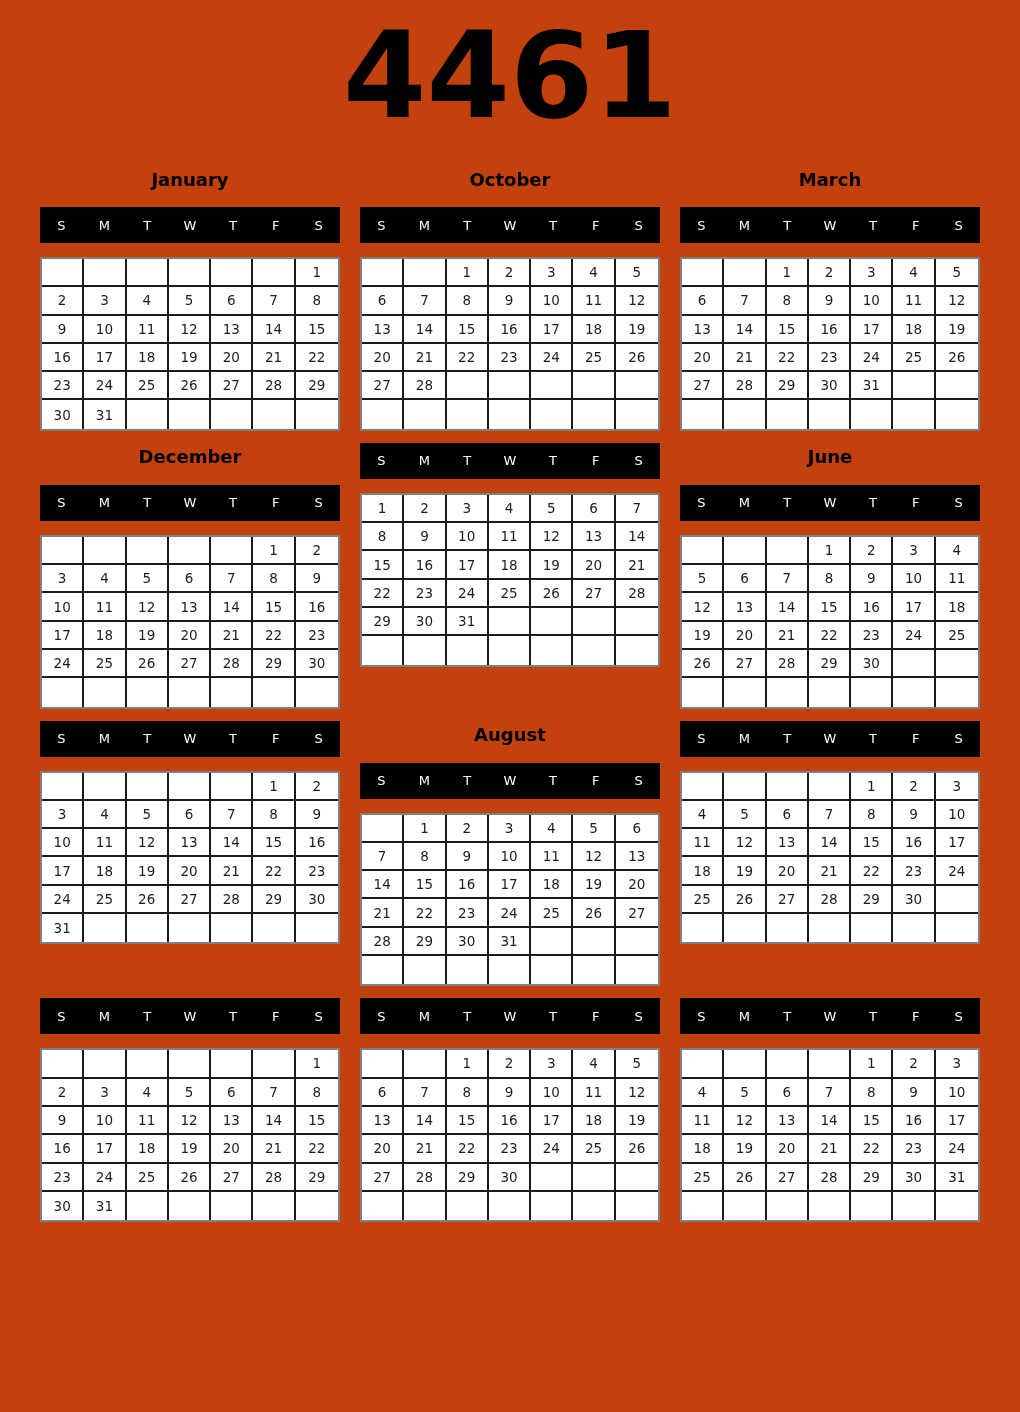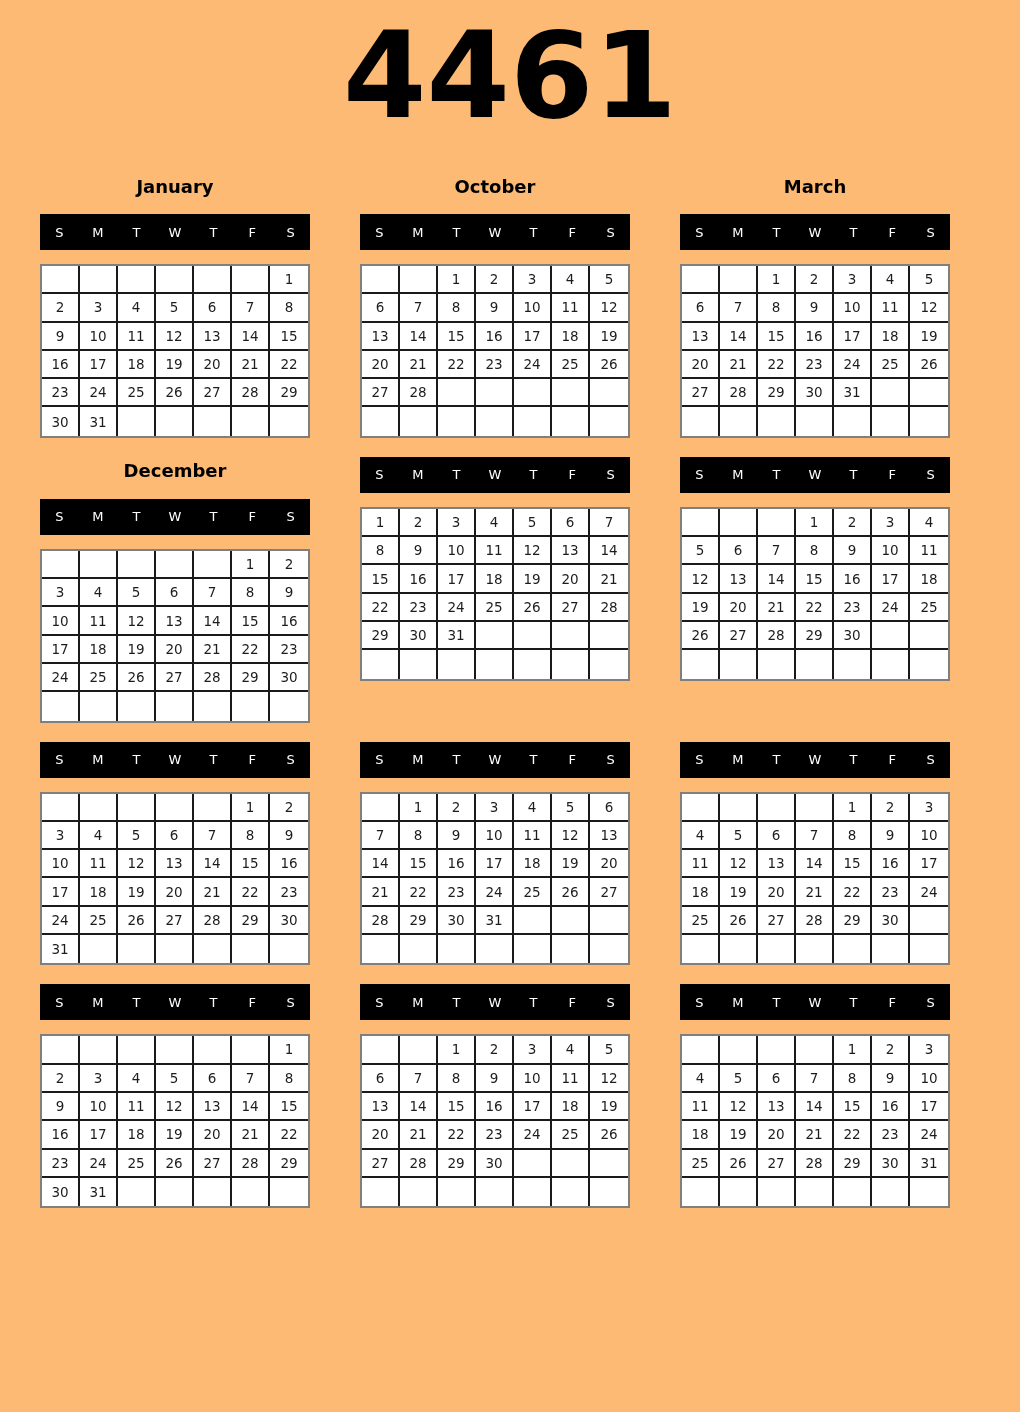--- a/index.html
+++ b/index.html
@@ -2,21 +2,21 @@
 <html style="--header-bg: #000000; --header-text: #ffffff; --outer-border: #7f7f7f; --inner-border: #1a1a1a; --date-text: #1c1c1c; --title-text: #000000;"><head>
 <meta charset="utf-8">
 <style>
   * { box-sizing: border-box; }
   html, body { margin: 0; padding: 0; background: #ffffff; }
   body { font-family: "DejaVu Sans", sans-serif; }
   .page {
     position: relative;
     width: 1020px;
     height: 1412px;
-    background: #fdba74;
+    background: #c2410c;
     overflow: hidden;
   }
   .year-title {
     margin: 0;
     height: 152px;
     display: flex;
     align-items: center;
     justify-content: center;
     font-size: 120px;
     font-weight: bold;
@@ -24,21 +24,21 @@
     line-height: 1;
   }
   .months-grid {
     display: grid;
     grid-template-columns: repeat(3, 300px);
     column-gap: 20px;
     row-gap: 12px;
     padding: 0 40px;
     margin-top: 13px;
   }
-  .month { width: 270px; margin-top: 7px; }
+  .month { width: 300px; }
   .month-name {
     margin: 0 0 14px 0;
     height: 28px;
     font-size: 18px;
     font-weight: bold;
     text-align: center;
     display: flex;
     align-items: center;
     justify-content: center;
     color: var(--title-text, #000);
@@ -360,20 +360,21 @@
           <div class="day-cell"></div>
           <div class="day-cell"></div>
           <div class="day-cell"></div>
           <div class="day-cell"></div>
           <div class="day-cell"></div>
           <div class="day-cell"></div>
         </div>
   </section>
 
   <section class="month">
+    <h2 class="month-name">June</h2>
     <div class="weekday-bar">
           <span>S</span>
           <span>M</span>
           <span>T</span>
           <span>W</span>
           <span>T</span>
           <span>F</span>
           <span>S</span>
         </div>
     <div class="date-grid">
@@ -472,20 +473,21 @@
           <div class="day-cell"></div>
           <div class="day-cell"></div>
           <div class="day-cell"></div>
           <div class="day-cell"></div>
           <div class="day-cell"></div>
           <div class="day-cell"></div>
         </div>
   </section>
 
   <section class="month">
+    <h2 class="month-name">August</h2>
     <div class="weekday-bar">
           <span>S</span>
           <span>M</span>
           <span>T</span>
           <span>W</span>
           <span>T</span>
           <span>F</span>
           <span>S</span>
         </div>
     <div class="date-grid">

